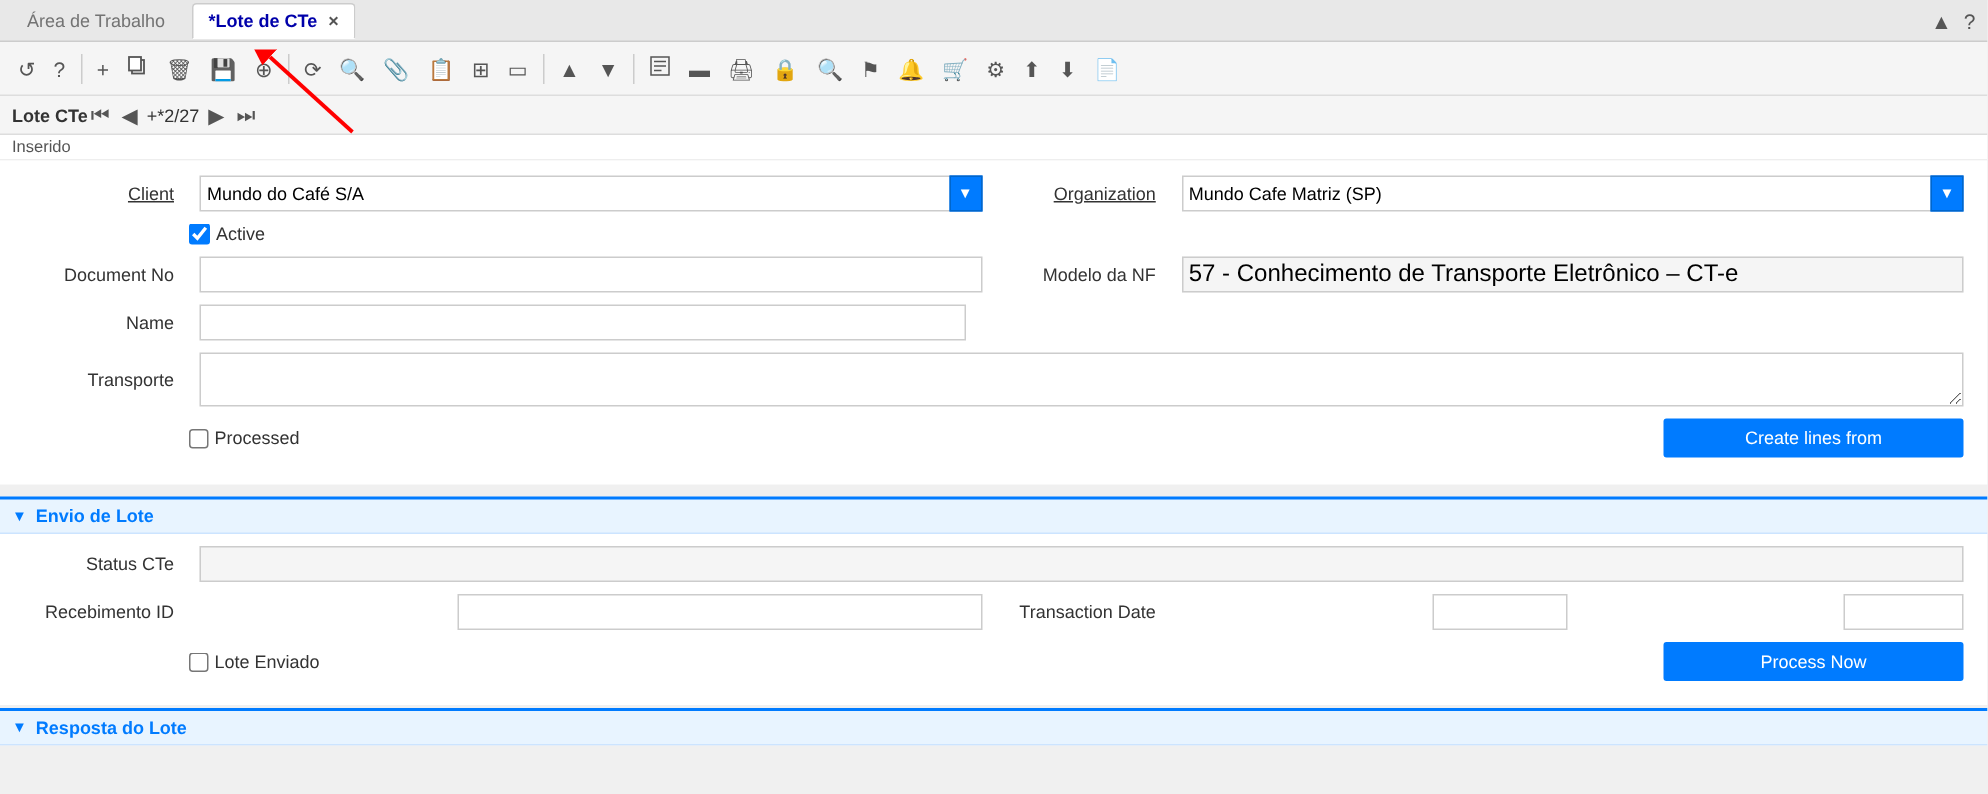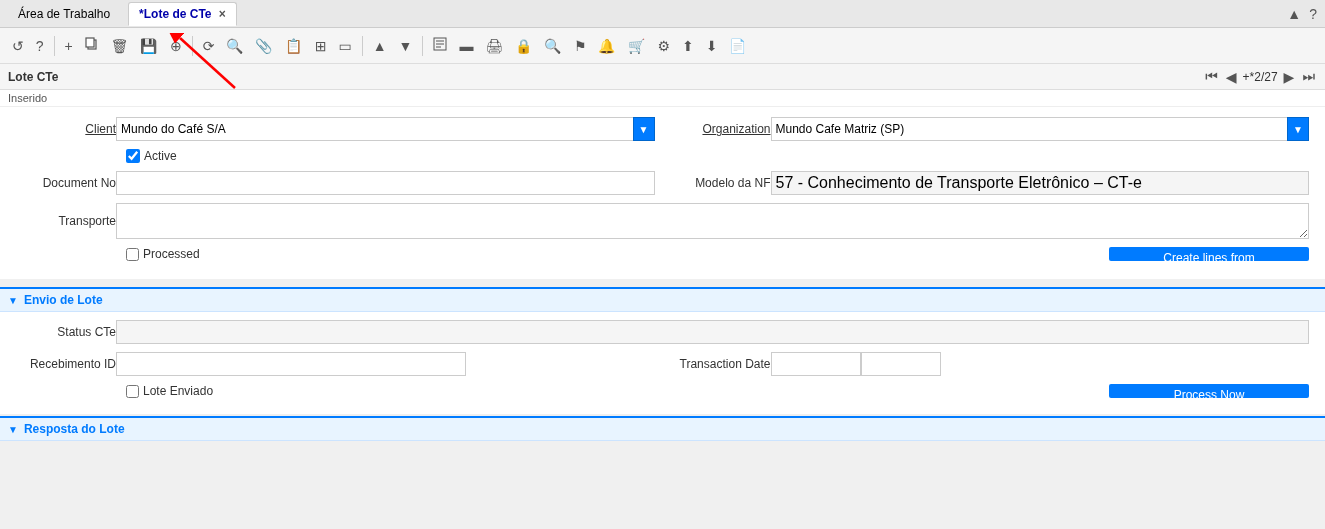--- a/index.html
+++ b/index.html
@@ -14,21 +14,21 @@
       padding: 0 8px;
       height: 28px;
       justify-content: space-between;
     }
     .tab-bar-left { display: flex; align-items: center; gap: 8px; }
     .tab-item {
       padding: 4px 10px;
       font-size: 12px;
       cursor: pointer;
       border-radius: 3px 3px 0 0;
-      color: #000000;
+      color: #737373;
     }
     .tab-item.active {
       background: white;
       border: 1px solid #ccc;
       border-bottom: 1px solid white;
       color: #00a;
       font-weight: bold;
     }
     .tab-close { margin-left: 4px; color: #555; cursor: pointer; }
     .tab-bar-right { display: flex; gap: 8px; align-items: center; color: #555; font-size: 14px; }
@@ -64,21 +64,20 @@
       z-index: 100;
     }
 
     
     .page-header {
       display: flex;
       align-items: center;
       background: #f5f5f5;
       border-bottom: 1px solid #ddd;
       padding: 2px 8px;
-      justify-content: space-between;
       height: 26px;
     }
     .page-title { font-size: 12px; font-weight: bold; color: #333; }
     .page-nav { display: flex; align-items: center; gap: 4px; font-size: 12px; color: #555; }
     .nav-btn { background: none; border: none; cursor: pointer; font-size: 14px; color: #555; padding: 0 2px; }
 
     
     .status-bar {
       padding: 2px 8px;
       background: white;
@@ -96,22 +95,23 @@
     .form-row {
       display: flex;
       align-items: center;
       margin-bottom: 8px;
       gap: 16px;
     }
 
     .form-group {
       display: flex;
       align-items: center;
-      gap: 0;
-      flex: 1;
+      gap: 17px;
+      flex: 1;
+      justify-content: space-between;
     }
 
     .form-label {
       text-align: right;
       min-width: 100px;
       font-size: 12px;
       color: #333;
     }
     .form-label.required { text-decoration: underline; }
 
@@ -191,21 +191,21 @@
 
     
     .btn-blue {
       background: #007bff;
       color: white;
       border: none;
       padding: 4px 23px;
       font-size: 12px;
       cursor: pointer;
       border-radius: 2px;
-      height: 14px;
+      height: 26px;
       min-width: 200px;
     }
 
     
     .processed-row {
       display: flex;
       align-items: center;
       margin-bottom: 8px;
       padding: 0;
     }
@@ -381,20 +381,26 @@
       <div class="form-group">
         <label class="form-label">Document No</label>
         <input type="text" class="form-input" style="">
       </div>
       <div class="form-group">
         <label class="form-label">Modelo da NF</label>
         <input type="text" class="form-input readonly" style="flex: 1 1 0%;" value="57 - Conhecimento de Transporte Eletrônico – CT-e">
       </div>
     </div>
 
+    <div class="form-row">
+      <div class="form-group" style="max-width:628px;">
+        <label class="form-label">Name</label>
+        <input type="text" class="form-input" style="flex: 1 1 0%;">
+      </div>
+    </div>
 
     <div class="form-row">
       <div class="form-group" style="flex:1;">
         <label class="form-label">Transporte</label>
         <textarea class="form-textarea" style="flex: 1 1 0%;"></textarea>
       </div>
     </div>
 
     <div class="processed-row">
       <div class="processed-left">

